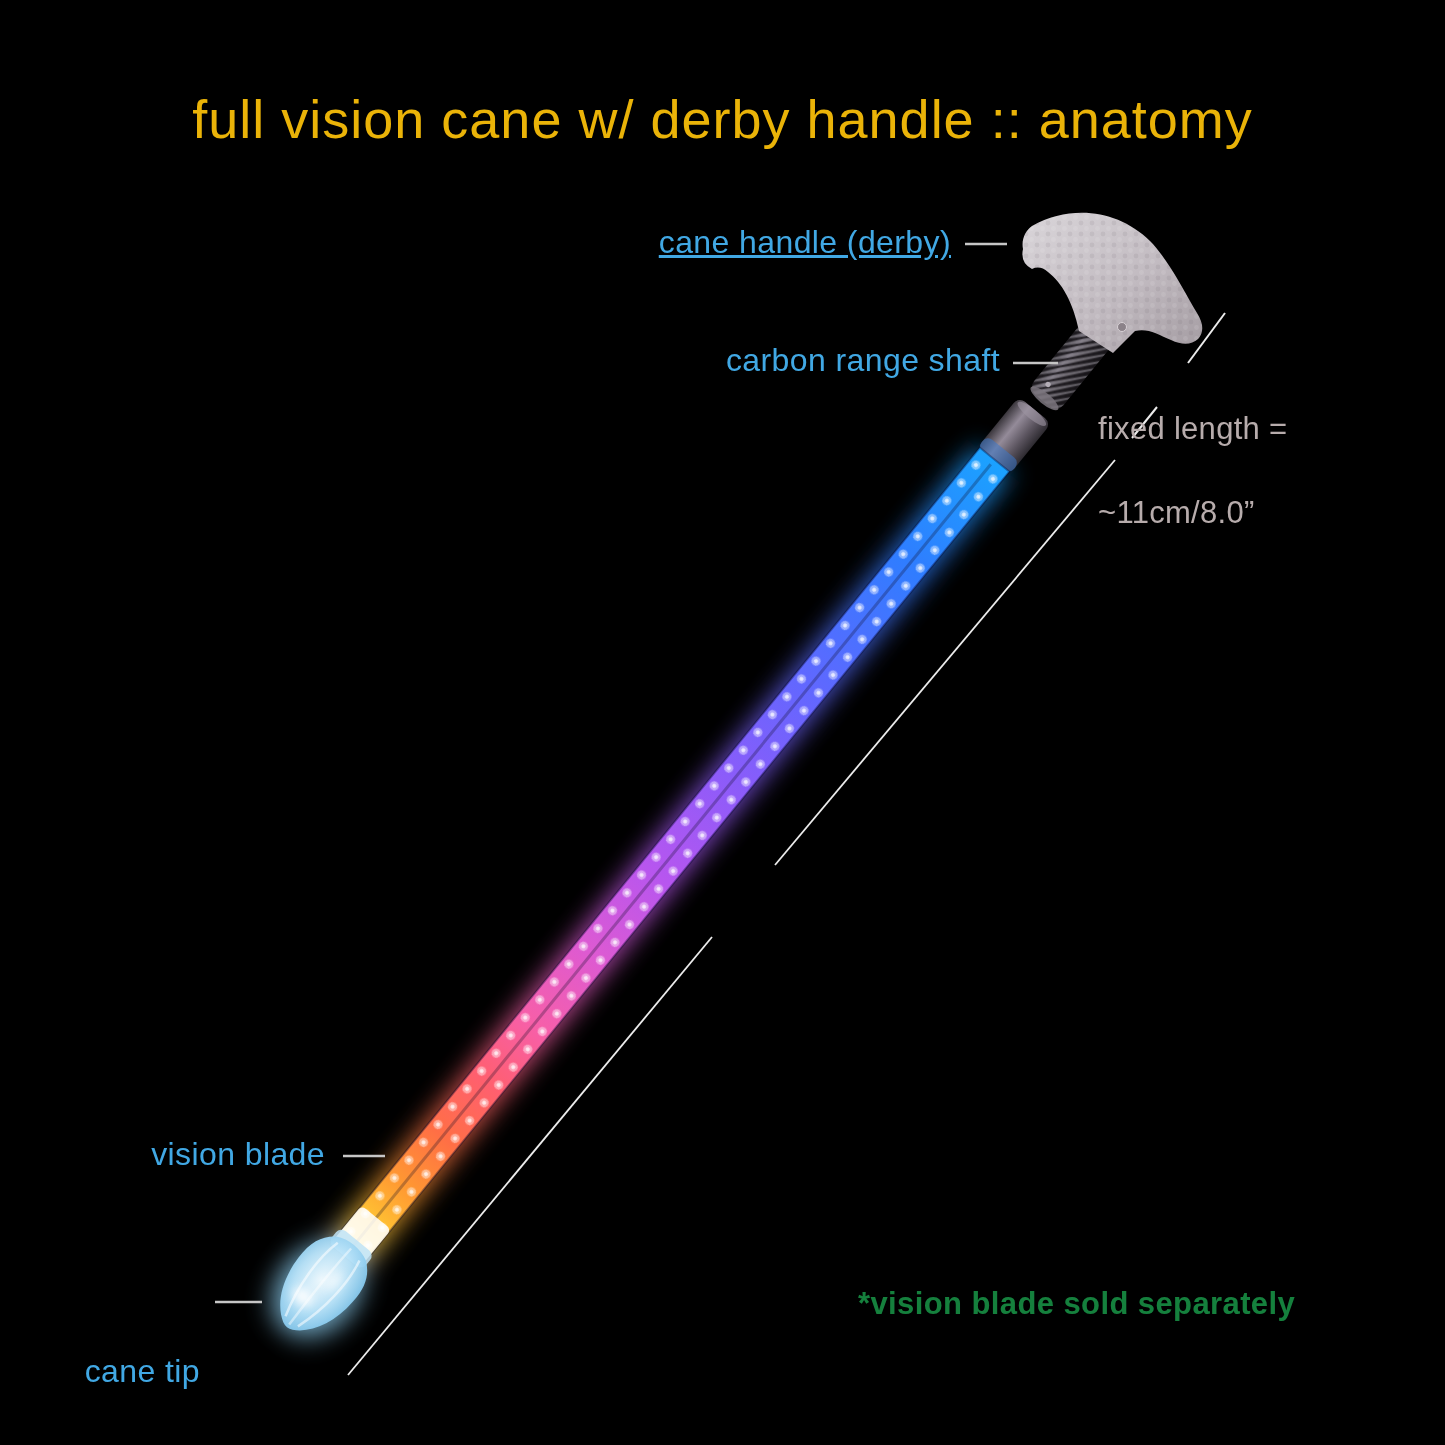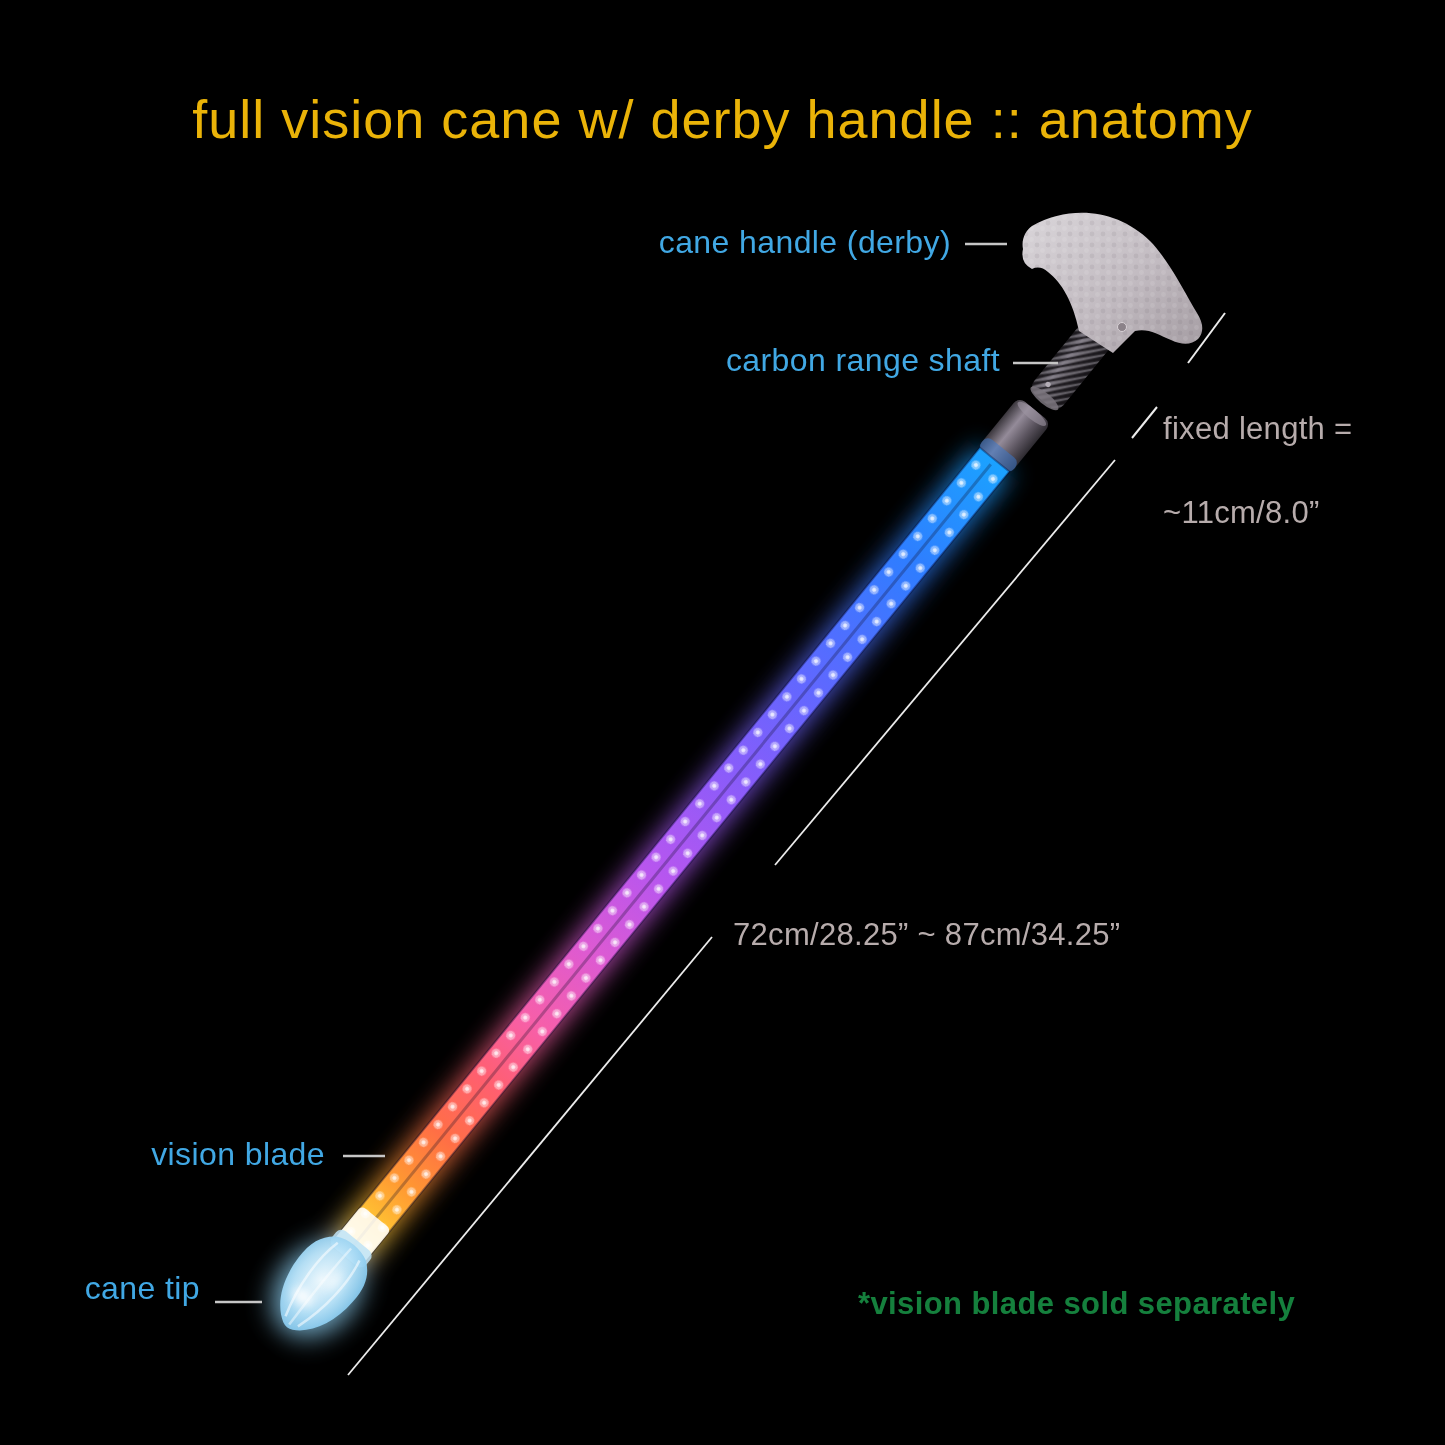--- a/index.html
+++ b/index.html
@@ -5,25 +5,25 @@
   html,body{margin:0;padding:0;background:#000;}
   body{width:1445px;height:1445px;position:relative;overflow:hidden;
        font-family:"Liberation Sans","DejaVu Sans",sans-serif;}
   .abs{position:absolute;}
   #cane-svg{position:absolute;left:0;top:0;}
   .title{left:0;right:0;top:88px;text-align:center;font-size:54px;font-weight:400;
          letter-spacing:1px;color:#eab308;}
   .blue-label{font-size:32px;color:#41a8e4;letter-spacing:.4px;white-space:nowrap;}
   .measure{font-size:31px;color:#b7acac;line-height:42px;letter-spacing:.3px;white-space:pre-line;}
   .note{font-size:31px;color:#15803d;letter-spacing:.4px;white-space:nowrap;font-weight:bold;}
-  .lbl-handle{right:494px;top:224px;}
+  .lbl-handle{right:494px;top:224px;text-decoration:underline;}
   .lbl-shaft{right:445px;top:342px;}
   .lbl-blade{right:1120px;top:1136px;}
-  .lbl-tip{right:1245px;top:1270px;text-align:right;}
-  .meas-fixed{left:1163px;top:366px;}
+  .lbl-tip{right:1245px;top:1353px;text-align:right;}
+  .meas-fixed{left:1098px;top:366px;}
   .meas-range{left:733px;top:872px;}
   .note-pos{left:858px;top:1286px;}
 </style>
 </head>
 <body>
 
 <svg id="cane-svg" width="1445" height="1445" viewBox="0 0 1445 1445">
   <defs>
     <linearGradient id="bladeGrad" x1="0" y1="0" x2="0" y2="1">
       <stop offset="0" stop-color="#1ba2ff"></stop>
@@ -176,16 +176,15 @@
 <div class="abs blue-label lbl-shaft">carbon range shaft</div>
 <div class="abs blue-label lbl-blade">vision blade</div>
 <div class="abs blue-label lbl-tip">cane tip</div>
 
 <div class="abs measure meas-fixed">
   <div>fixed length =</div>
   <div>~11cm/8.0”</div>
 </div>
 
 <div class="abs measure meas-range">
-  <div>72cm/28.25” ~ 87cm/34.25”</div>
 </div>
 
 <div class="abs note note-pos">*vision blade sold separately</div>
 
 </body></html>

